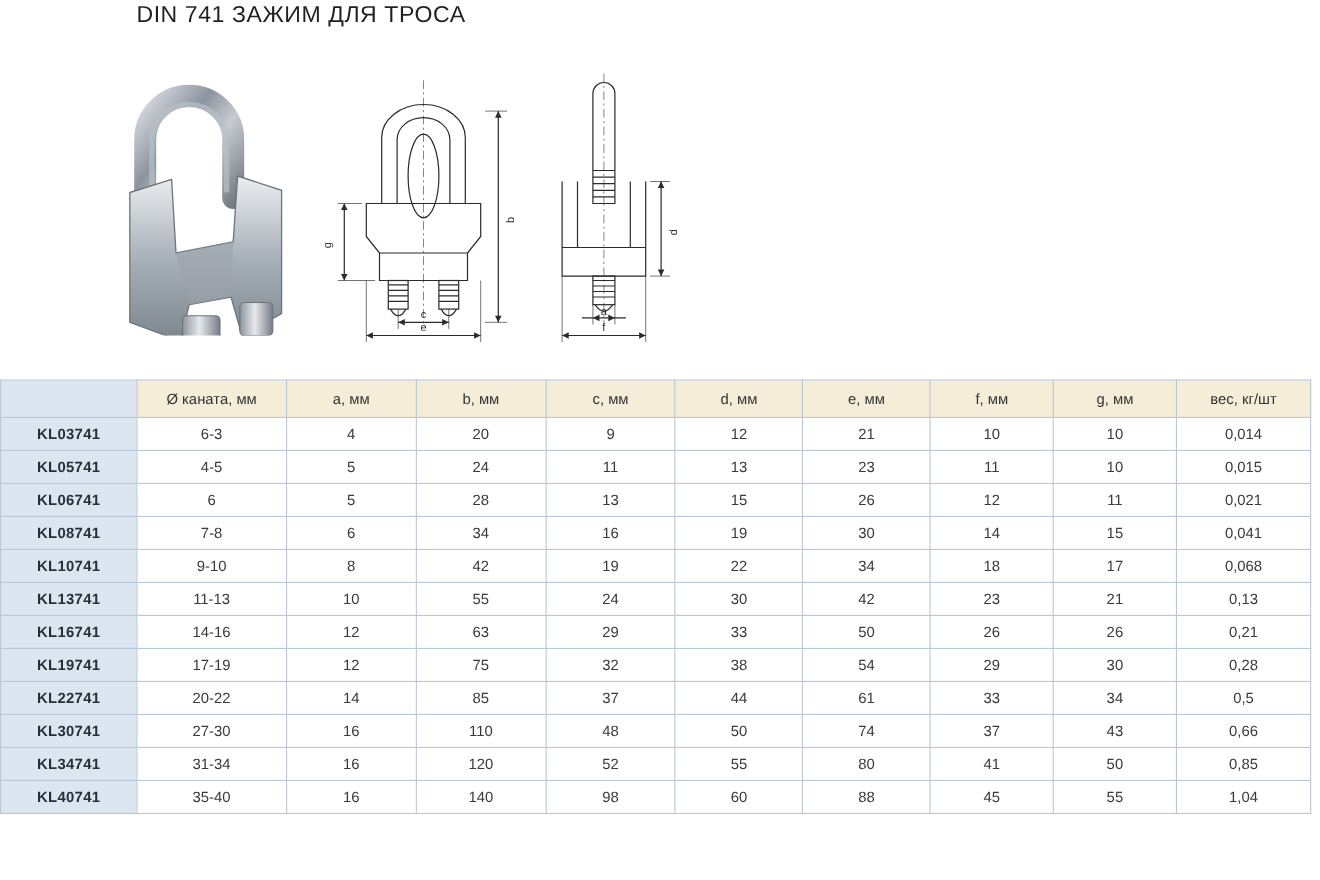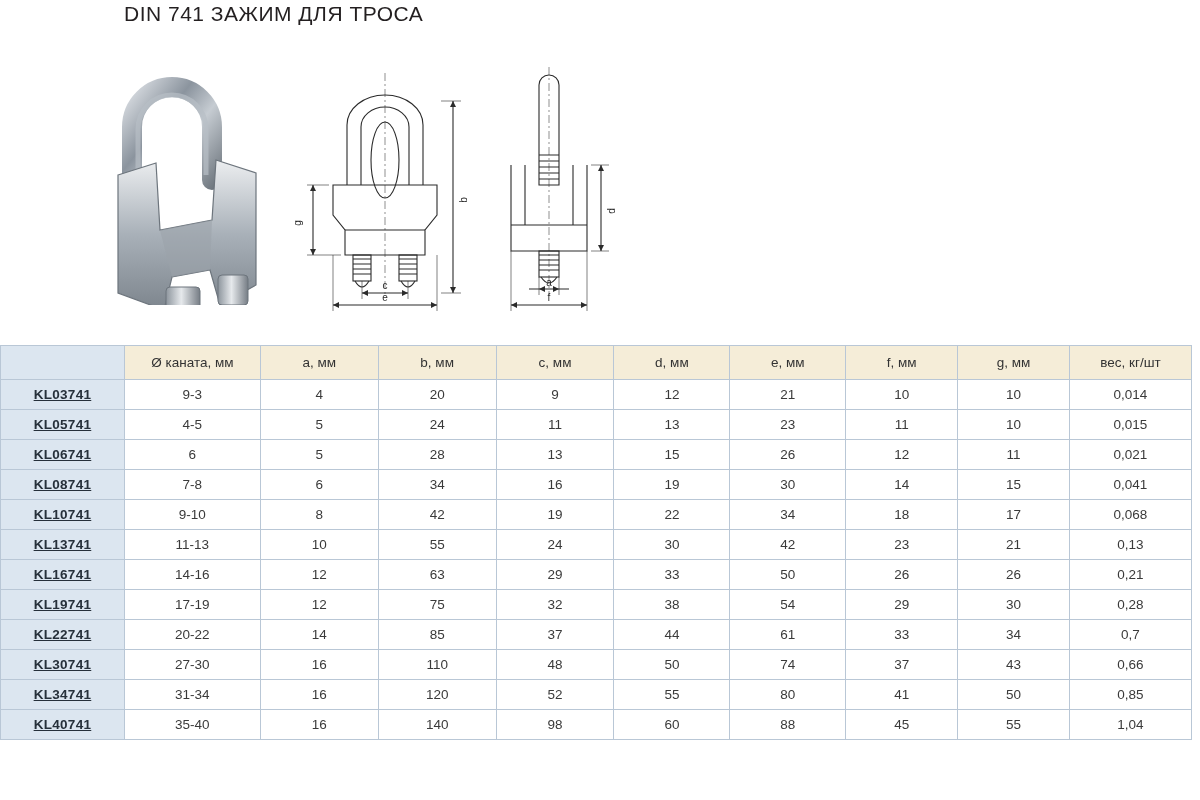--- a/index.html
+++ b/index.html
@@ -64,21 +64,20 @@
     height: 34px;
   }
   table.spec thead th.corner {
     background: #dce6f0;
   }
   table.spec tbody td.code {
     background: #dce6f0;
     color: #26303a;
     font-weight: 700;
     letter-spacing: 0.3px;
-    text-decoration: underline;
   }
   table.spec col.c0 { width: 124px; }
   table.spec col.c1 { width: 136px; }
   table.spec col.c2 { width: 118px; }
   table.spec col.c3 { width: 118px; }
   table.spec col.c4 { width: 118px; }
   table.spec col.c5 { width: 116px; }
   table.spec col.c6 { width: 116px; }
   table.spec col.c7 { width: 112px; }
   table.spec col.c8 { width: 112px; }
@@ -238,21 +237,21 @@
         <th>d, мм</th>
         <th>e, мм</th>
         <th>f, мм</th>
         <th>g, мм</th>
         <th>вес, кг/шт</th>
       </tr>
     </thead>
     <tbody>
       <tr>
         <td class="code">KL03741</td>
-        <td>9-3</td>
+        <td>6-3</td>
         <td>4</td>
         <td>20</td>
         <td>9</td>
         <td>12</td>
         <td>21</td>
         <td>10</td>
         <td>10</td>
         <td>0,014</td>
       </tr>
       <tr>
@@ -342,21 +341,21 @@
       <tr>
         <td class="code">KL22741</td>
         <td>20-22</td>
         <td>14</td>
         <td>85</td>
         <td>37</td>
         <td>44</td>
         <td>61</td>
         <td>33</td>
         <td>34</td>
-        <td>0,7</td>
+        <td>0,5</td>
       </tr>
       <tr>
         <td class="code">KL30741</td>
         <td>27-30</td>
         <td>16</td>
         <td>110</td>
         <td>48</td>
         <td>50</td>
         <td>74</td>
         <td>37</td>

